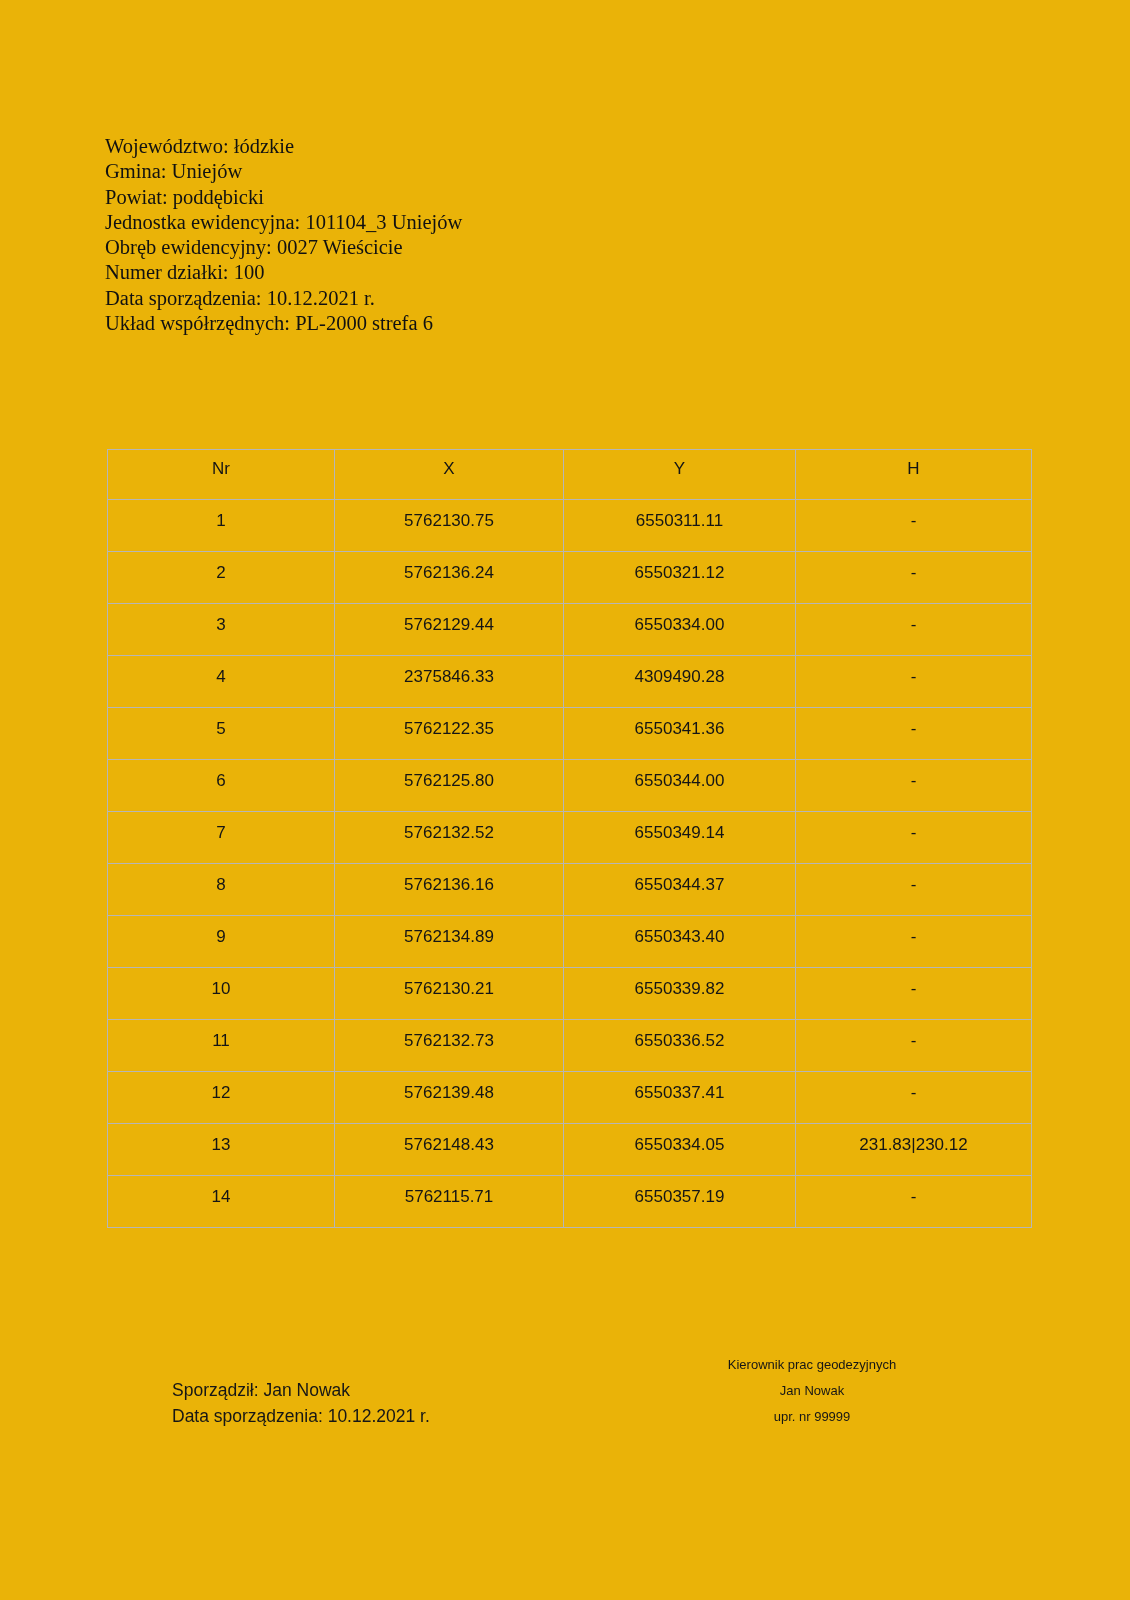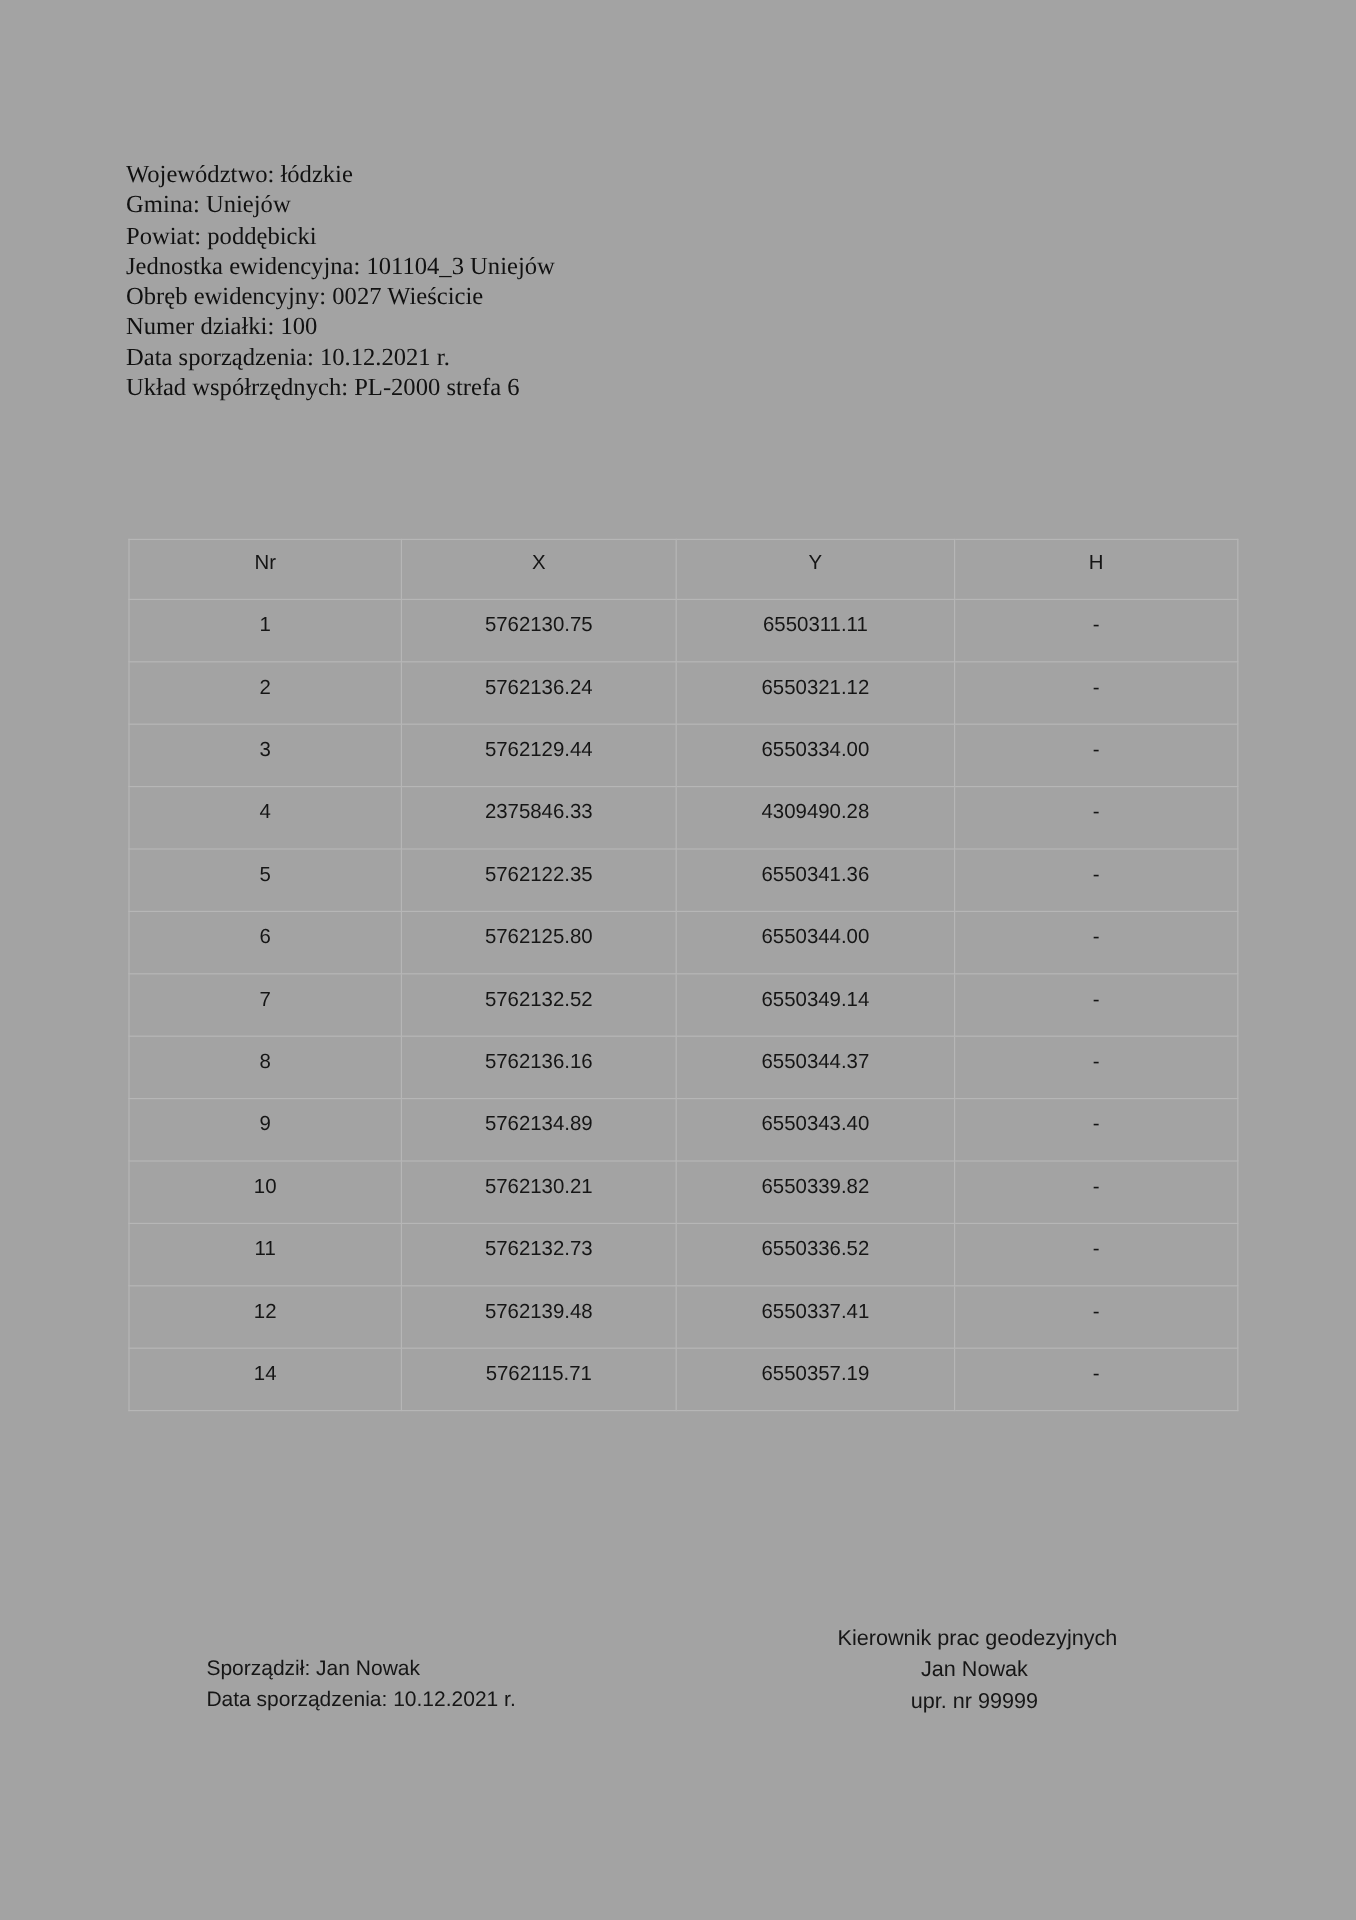--- a/index.html
+++ b/index.html
@@ -15,21 +15,21 @@
     font-family: "Liberation Sans", sans-serif;
     color: #1a1a1a;
     overflow: hidden;
   }
 
   .page {
     position: absolute;
     left: 0; top: 0;
     width: 1130px;
     height: 1600px;
-    background: #a3a3a3;
+    background: #eab308;
   }
 
   
   .meta-block {
     position: absolute;
     left: 105px;
     top: 134px;
     width: 760px;
     font-family: "Liberation Serif", serif;
     font-size: 20.5px;
@@ -110,21 +110,21 @@
     white-space: nowrap;
     margin-top: 25px;
   }
   .footer-right {
     position: absolute;
     left: 698px;
     top: 0;
     width: 228px;
     text-align: center;
     font-family: "Liberation Sans", sans-serif;
-    font-size: 18px;
+    font-size: 13px;
     line-height: 26px;
     color: #161616;
     white-space: nowrap;
   }
   .footer-line { display: block; }
 </style>
 </head>
 <body>
 
 <div class="page">
@@ -221,20 +221,26 @@
         <td>11</td>
         <td>5762132.73</td>
         <td>6550336.52</td>
         <td>-</td>
       </tr>
       <tr>
         <td>12</td>
         <td>5762139.48</td>
         <td>6550337.41</td>
         <td>-</td>
+      </tr>
+      <tr>
+        <td>13</td>
+        <td>5762148.43</td>
+        <td>6550334.05</td>
+        <td>231.83|230.12</td>
       </tr>
       <tr>
         <td>14</td>
         <td>5762115.71</td>
         <td>6550357.19</td>
         <td>-</td>
       </tr>
     </tbody>
   </table>
 

